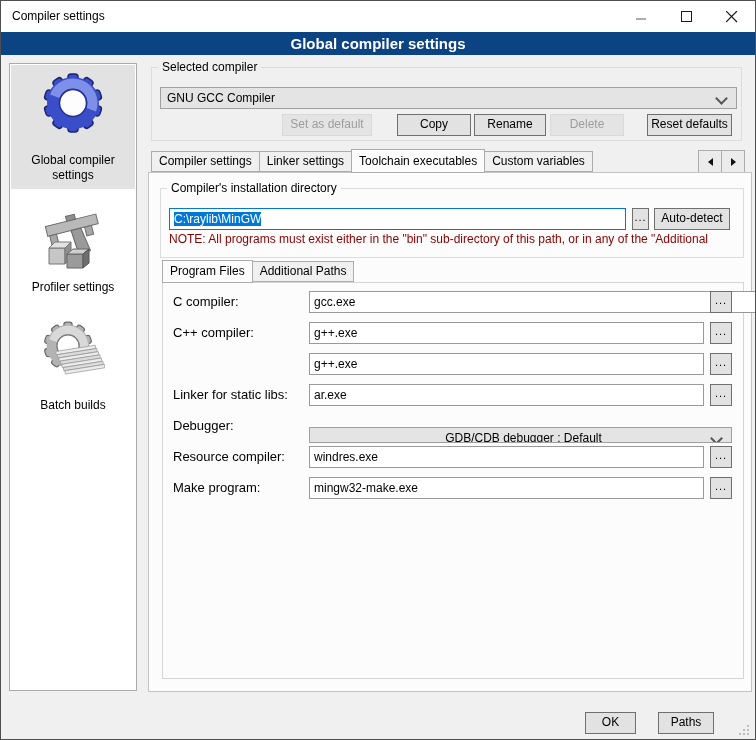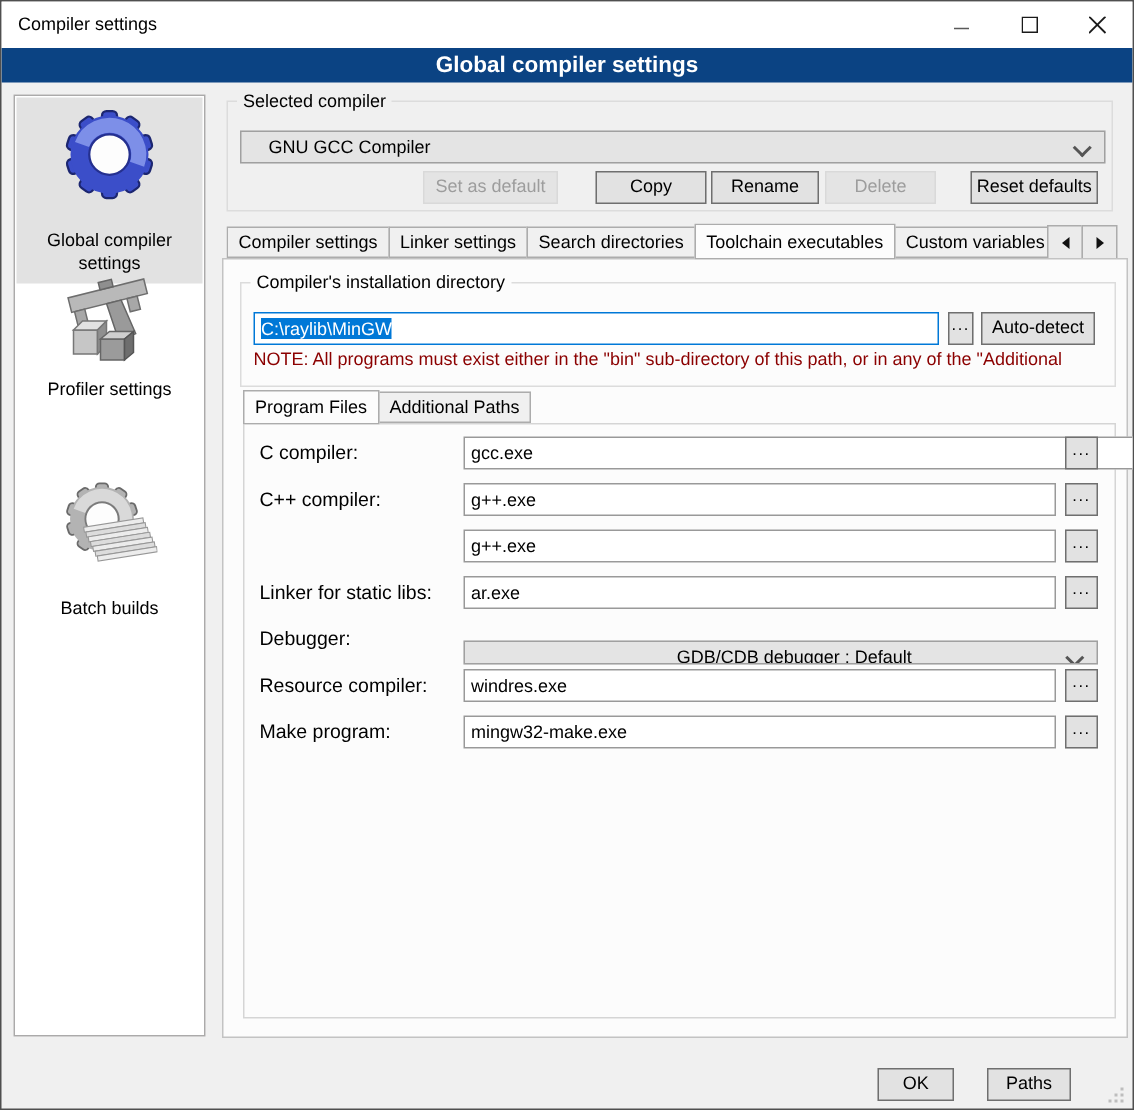--- a/index.html
+++ b/index.html
@@ -17,21 +17,21 @@
   .sb-sel{left:1px;top:1px;width:124px;height:124px;background:#e2e2e2;}
   .sb-label{width:124px;text-align:center;font-size:12px;line-height:15px;color:#000;}
   
   .groupbox{border:1px solid #dcdcdc;}
   .legend{position:absolute;top:-8px;left:6px;padding:0 4px;font-size:12px;line-height:15px;color:#000;}
   
   .btn{background:#e2e2e2;border:1px solid #6f6f6f;font-size:12px;line-height:19px;text-align:center;color:#000;}
   .btn.disabled{background:#e4e4e4;border-color:#d9d9d9;color:#9d9d9d;}
   .browse{font-size:11px;line-height:17px;letter-spacing:1px;}
   
-  .combo{background:#e4e4e4;border:1px solid #a0a0a0;font-size:12px;line-height:20px;padding-left:18px;white-space:nowrap;overflow:hidden;}
+  .combo{background:#e4e4e4;border:1px solid #a0a0a0;font-size:12px;line-height:20px;padding-left:6px;white-space:nowrap;overflow:hidden;}
   .chev{position:absolute;right:10px;top:6px;width:7px;height:7px;border-right:2px solid #555;border-bottom:2px solid #555;transform:rotate(45deg);}
   .tfield{background:#fff;border:1px solid #999;font-size:12px;line-height:20px;padding-left:4px;white-space:nowrap;overflow:hidden;}
   .tfield-focus{border-color:#0078d7;}
   .seltext{background:#0078d7;color:#fff;}
   
   .tabstrip{display:flex;align-items:flex-end;overflow:hidden;}
   .tab{flex:0 0 auto;border:1px solid #acacac;background:#f0f0f0;font-size:12px;padding:0 7px;height:21px;line-height:19px;margin-right:-1px;margin-bottom:1px;box-sizing:border-box;white-space:nowrap;}
   .tab.active{background:#fcfcfc;height:24px;line-height:22px;margin-bottom:0;position:relative;z-index:3;}
   .arrowbtn{width:24px;height:23px;background:#ebebeb;border:1px solid #acacac;display:flex;align-items:center;justify-content:center;}
   .tri-l{width:0;height:0;border-top:4px solid transparent;border-bottom:4px solid transparent;border-right:5px solid #111;}
@@ -86,21 +86,21 @@
           </g>
           <circle r="19.5" fill="none" stroke="#3b4ec9" stroke-width="13"></circle>
           <circle r="19.5" fill="none" stroke="#7d8fe8" stroke-width="10" stroke-dasharray="61 62" transform="rotate(-160)"></circle>
           <circle r="13" fill="#fdfdfd"></circle>
           <circle r="13.5" fill="none" stroke="#25308f" stroke-width="1.5"></circle>
         </g>
       </svg>
       <div class="abs sb-label" style="left:0;top:88px;">Global compiler settings</div>
     </div>
 
-    <div class="abs" style="left:1px;top:114px;width:140px;height:110px;">
+    <div class="abs" style="left:1px;top:142px;width:140px;height:110px;">
       <svg class="abs" style="left:30px;top:4px;" width="64" height="64" viewBox="0 0 64 64">
         <g transform="rotate(-14 32 20)">
           <rect x="6" y="10" width="52" height="10" fill="#b9b9b9" stroke="#6e6e6e"></rect>
           <rect x="8" y="20" width="7" height="9" fill="#a7a7a7" stroke="#6e6e6e"></rect>
           <rect x="44" y="20" width="7" height="9" fill="#a7a7a7" stroke="#6e6e6e"></rect>
           <rect x="28" y="5" width="9" height="5" fill="#8f8f8f" stroke="#666"></rect>
           <path d="M30 20 L40 20 L44 44 L32 46 Z" fill="#9a9a9a" stroke="#666"></path>
         </g>
         <g>
           <polygon points="8,38 24,38 24,54 8,54" fill="#c6c6c6" stroke="#777"></polygon>
@@ -157,21 +157,20 @@
     <div class="abs btn disabled" style="left:130px;top:46px;width:90px;height:22px;">Set as default</div>
     <div class="abs btn" style="left:245px;top:46px;width:74px;height:22px;">Copy</div>
     <div class="abs btn" style="left:322px;top:46px;width:72px;height:22px;">Rename</div>
     <div class="abs btn disabled" style="left:398px;top:46px;width:74px;height:22px;">Delete</div>
     <div class="abs btn" style="left:495px;top:46px;width:85px;height:22px;">Reset defaults</div>
   </div>
 
   <div class="abs tabstrip" style="left:150px;top:148px;width:547px;height:24px;z-index:3;">
     <div class="tab">Compiler settings</div>
     <div class="tab">Linker settings</div>
-    <div class="tab">Search directories</div>
     <div class="tab active">Toolchain executables</div>
     <div class="tab">Custom variables</div>
 
   </div>
   <div class="abs arrowbtn" style="left:697px;top:149px;">
       <span class="tri-l"></span>
     </div>
   <div class="abs arrowbtn" style="left:720px;top:149px;">
       <span class="tri-r"></span>
     </div>

